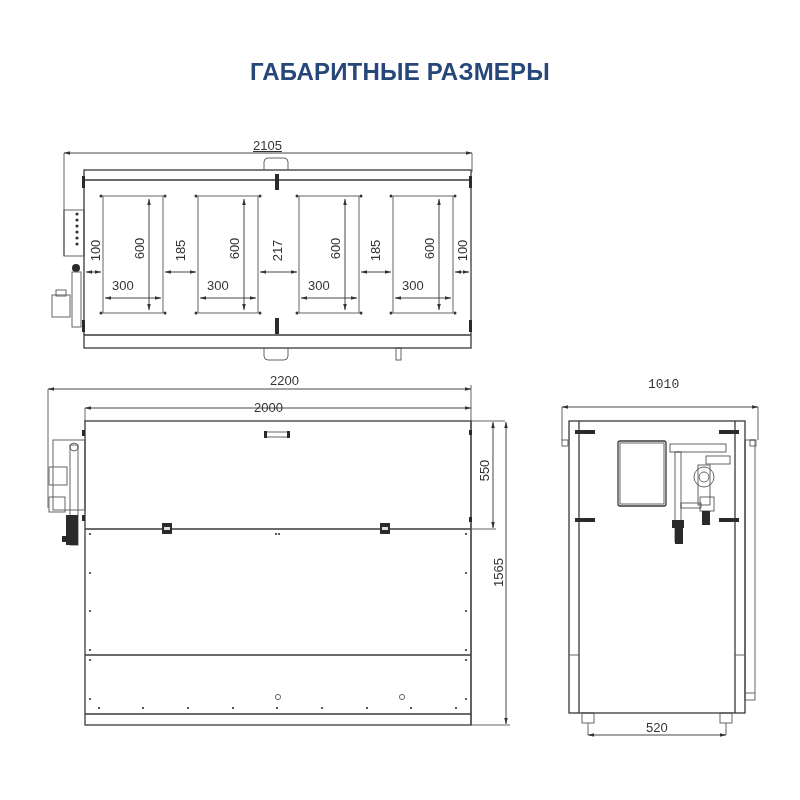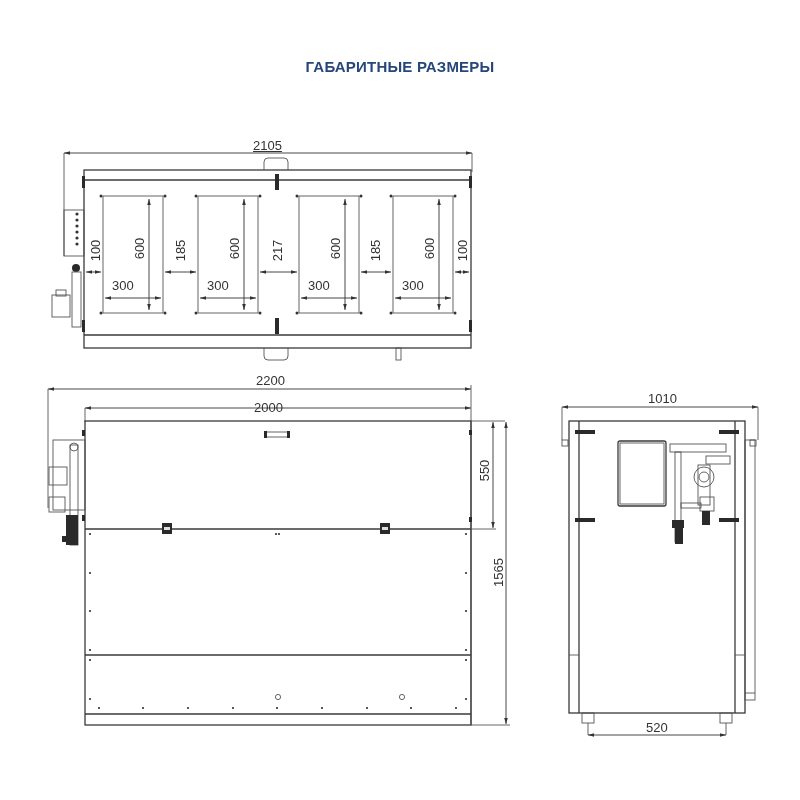--- a/index.html
+++ b/index.html
@@ -1,17 +1,17 @@
 <!DOCTYPE html>
 <html><head>
 <meta charset="utf-8">
 <style>
   html, body { margin:0; padding:0; background:#ffffff; }
   body { width:800px; height:800px; position:relative; overflow:hidden; font-family:"Liberation Sans", sans-serif; }
-  .title { position:absolute; left:0; width:800px; top:58px; text-align:center; font-size:15px; font-weight:bold; color:#27477a; letter-spacing:0.2px; }
+  .title { position:absolute; left:0; width:800px; top:58px; text-align:center; font-size:24px; font-weight:bold; color:#27477a; letter-spacing:0.2px; }
   svg { position:absolute; left:0; top:0; }
   .ln { stroke:#3a3a3a; stroke-width:1.3; fill:none; }
   .thin { stroke:#555; stroke-width:0.9; fill:none; }
   .dim { stroke:#333; stroke-width:0.9; fill:none; }
   .blk { fill:#2a2a2a; }
   .dot { fill:#333; }
   .lbl { position:absolute; font-size:13px; color:#333; line-height:1; white-space:nowrap; }
   .rot { transform:rotate(-90deg); transform-origin:center center; }
 </style>
 </head>
@@ -233,19 +233,19 @@
 <div class="lbl rot" style="left:224px;top:242px;">600</div>
 <div class="lbl rot" style="left:325px;top:242px;">600</div>
 <div class="lbl rot" style="left:419px;top:242px;">600</div>
 
 <div class="lbl rot" style="left:85px;top:244px;">100</div>
 <div class="lbl rot" style="left:170px;top:244px;">185</div>
 <div class="lbl rot" style="left:267px;top:244px;">217</div>
 <div class="lbl rot" style="left:365px;top:244px;">185</div>
 <div class="lbl rot" style="left:452px;top:244px;">100</div>
 
-<div class="lbl" style="left:256px;top:374px;">2200</div>
+<div class="lbl" style="left:270px;top:374px;">2200</div>
 <div class="lbl" style="left:254px;top:401px;">2000</div>
 <div class="lbl rot" style="left:474px;top:464px;">550</div>
 <div class="lbl rot" style="left:484px;top:566px;">1565</div>
 
-<div class="lbl" style="left:648px;top:392px;">1010</div>
+<div class="lbl" style="left:648px;top:378px;font-family:Liberation Mono, monospace;">1010</div>
 <div class="lbl" style="left:646px;top:721px;">520</div>
 
 </body></html>

